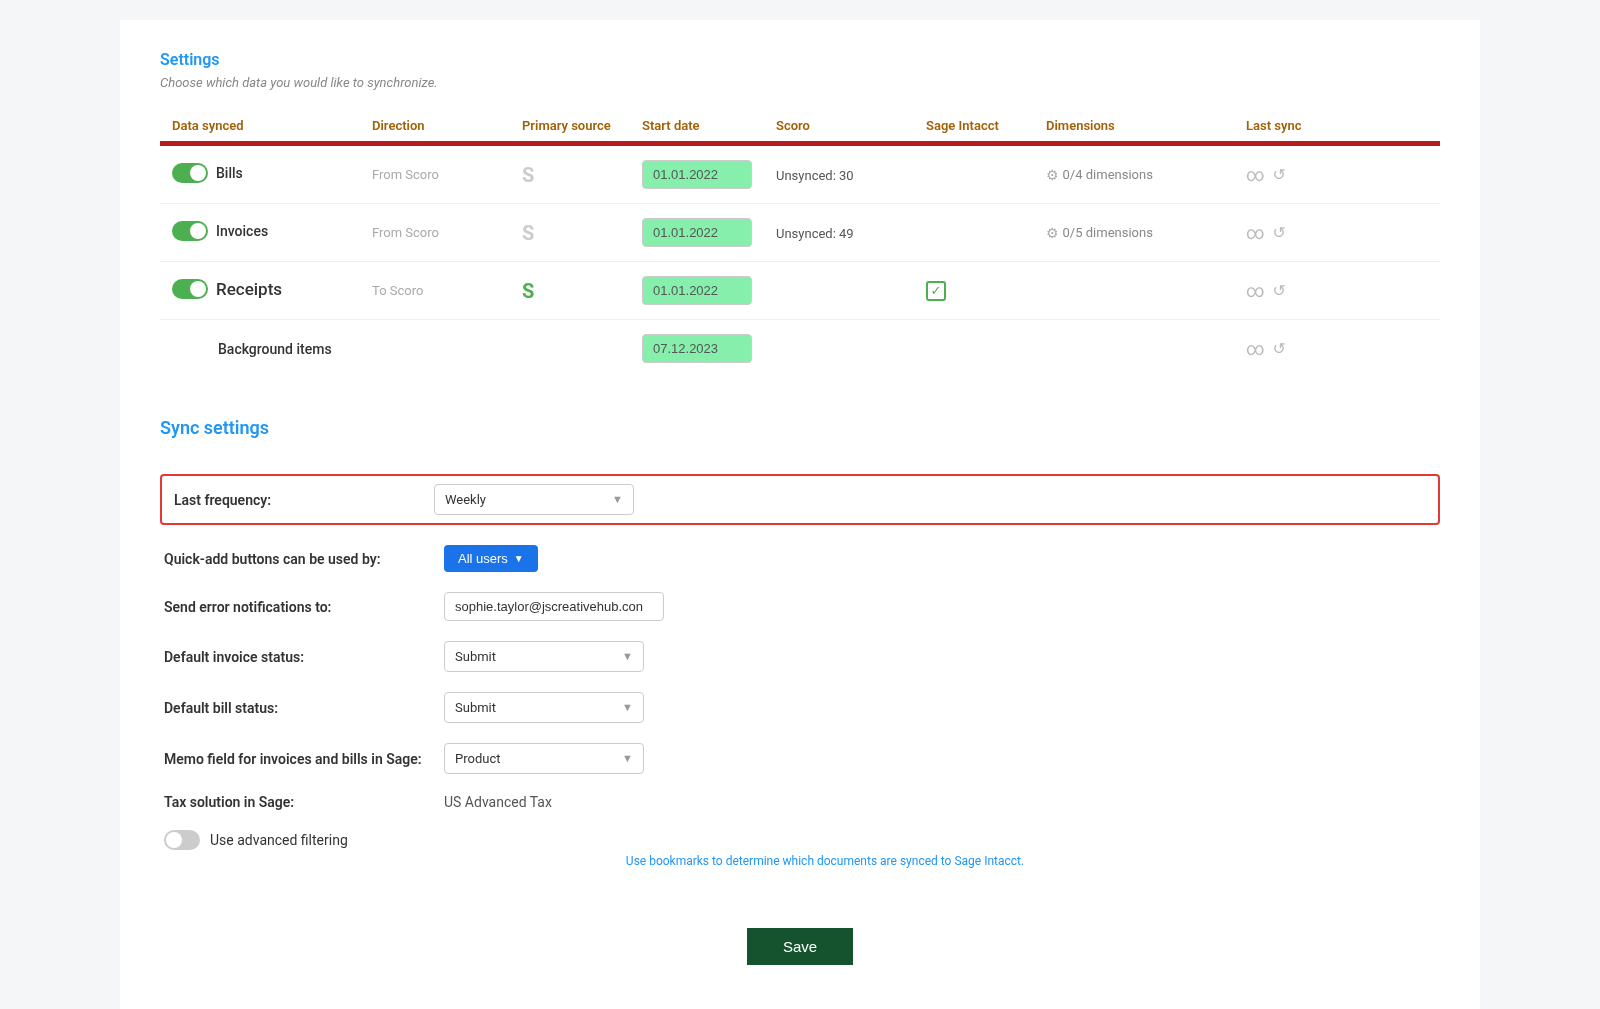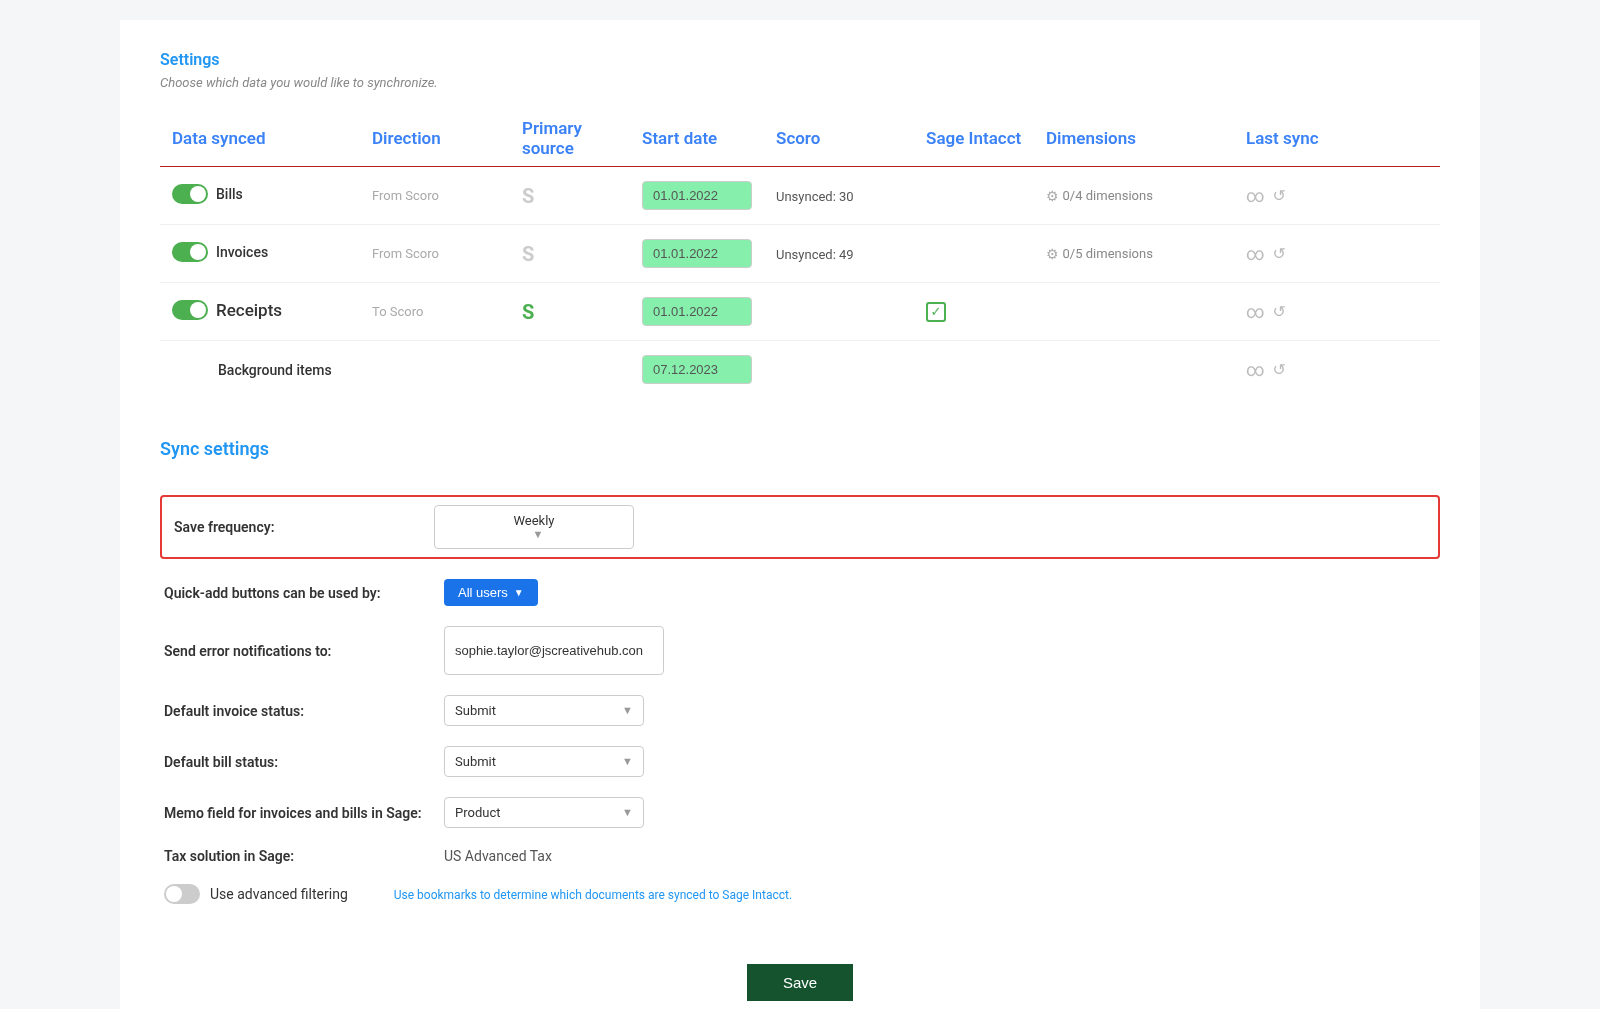--- a/index.html
+++ b/index.html
@@ -32,23 +32,23 @@
     
     .data-table {
       width: 100%;
       border-collapse: collapse;
       margin-bottom: 40px;
     }
     .data-table th {
       text-align: left;
       padding: 8px 12px;
       font-weight: 600;
-      color: #3b82f6;
-      font-size: 17px;
-      border-bottom: 1px solid #b91c1c;
+      color: #a16207;
+      font-size: 13px;
+      border-bottom: 5px solid #b91c1c;
     }
     .data-table td {
       padding: 14px 12px;
       vertical-align: middle;
       border-bottom: 1px solid #f0f0f0;
     }
     .data-table tr:last-child td {
       border-bottom: none;
     }
 
@@ -189,21 +189,20 @@
       background: #fff;
       cursor: pointer;
       display: flex;
       align-items: center;
       justify-content: space-between;
       min-width: 200px;
       color: #333;
     }
     .dropdown-select.wide {
       min-width: 200px;
-      flex-direction: column;
     }
     .dropdown-select .chevron {
       color: #999;
       font-size: 11px;
       margin-left: 8px;
     }
 
     
     .all-users-btn {
       background: #1a73e8;
@@ -218,37 +217,37 @@
       gap: 6px;
     }
     .all-users-btn .chevron {
       font-size: 10px;
     }
 
     
     .email-input {
       border: 1px solid #ccc;
       border-radius: 4px;
-      padding: 16px 10px;
+      padding: 6px 10px;
       font-size: 13px;
       width: 220px;
       color: #333;
       background: #fff;
     }
 
     
     .tax-text {
       color: #555;
       font-size: 14px;
     }
 
     
     .advanced-filter-row {
       display: flex;
-      flex-direction: row;
+      flex-direction: column;
       padding: 10px 0;
       text-align: center;
     }
     .advanced-filter-top {
       display: flex;
       align-items: center;
       gap: 10px;
     }
     .advanced-filter-desc {
       color: #2196f3;
@@ -420,21 +419,21 @@
       </div>
     </td>
         </tr>
       </tbody>
   </table>
 
   <div class="sync-settings-section">
     <h2 class="sync-settings-title">Sync settings</h2>
 
     <div class="sync-frequency-row">
-      <span class="setting-label">Save frequency:</span>
+      <span class="setting-label">Last frequency:</span>
       <div class="dropdown-select wide">
         <span>Weekly</span>
         <span class="chevron">▼</span>
       </div>
     </div>
 
     <div class="setting-rows-container">
 
       <div class="plain-row">
         <span class="setting-label">Quick-add buttons can be used by:</span>

